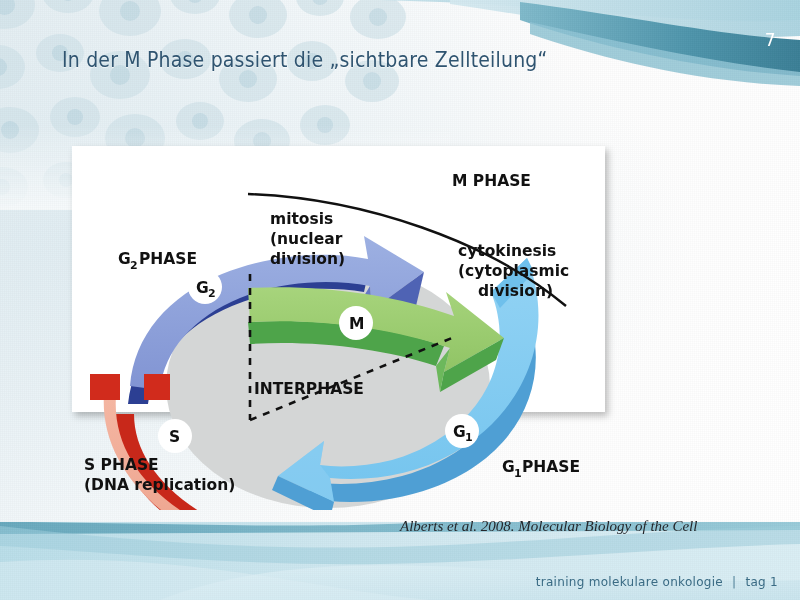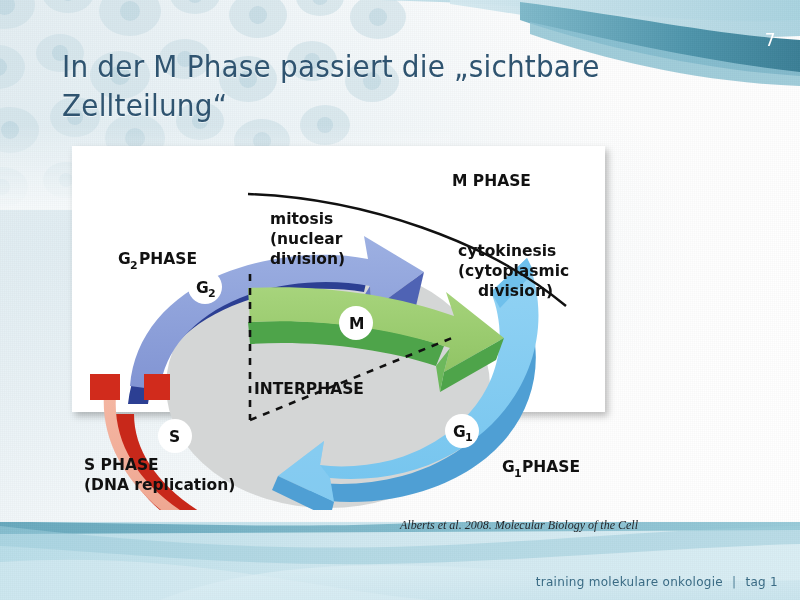--- a/index.html
+++ b/index.html
@@ -38,21 +38,21 @@
     pointer-events: none;
   }
   .wave-top { position: absolute; right: 0; top: 0; width: 420px; height: 130px; }
   .wave-bottom { position: absolute; left: 0; bottom: 0; width: 800px; height: 100px; }
 
   
   .title {
     position: absolute;
     left: 62px; top: 47px;
     width: 660px;
-    font-size: 31px;
+    font-size: 21px;
     line-height: 1.27;
     font-weight: 400;
     letter-spacing: 0.2px;
     color: #2f5470;
     font-family: "DejaVu Sans", sans-serif;
     font-stretch: condensed;
     text-shadow: 0 1px 0 rgba(255,255,255,0.6);
   }
 
   
@@ -73,21 +73,21 @@
     background: #ffffff;
     box-shadow: 3px 4px 7px rgba(0,0,0,0.26);
   }
   .figure-panel svg { display: block; }
 
   .credit {
     position: absolute;
     left: 400px; top: 518px;
     font-family: "Liberation Serif", serif;
     font-style: italic;
-    font-size: 12px;
+    font-size: 15px;
     color: #24272b;
     white-space: nowrap;
   }
 
   
   .footer-text {
     position: absolute;
     right: 22px; bottom: 11px;
     font-family: "DejaVu Sans", sans-serif;
     font-size: 12px;

